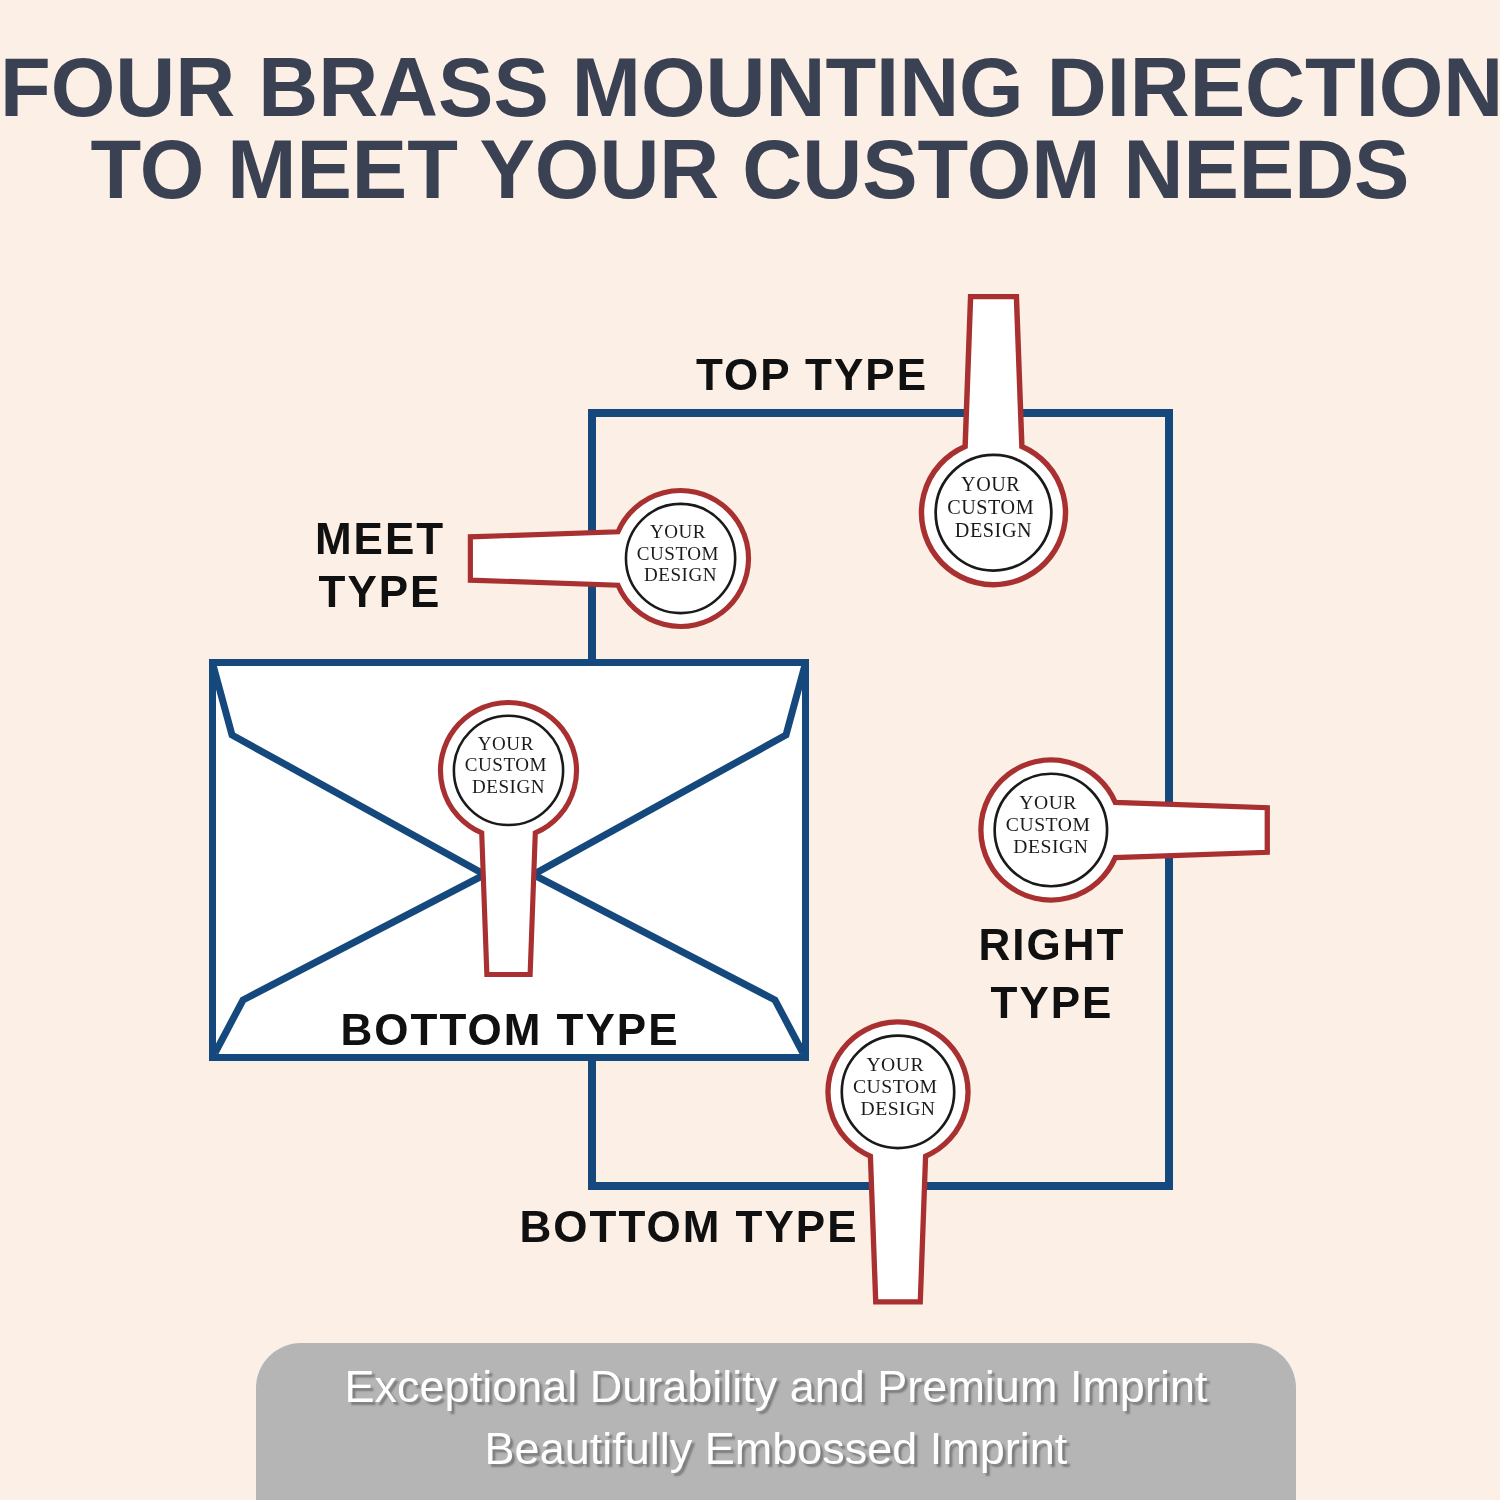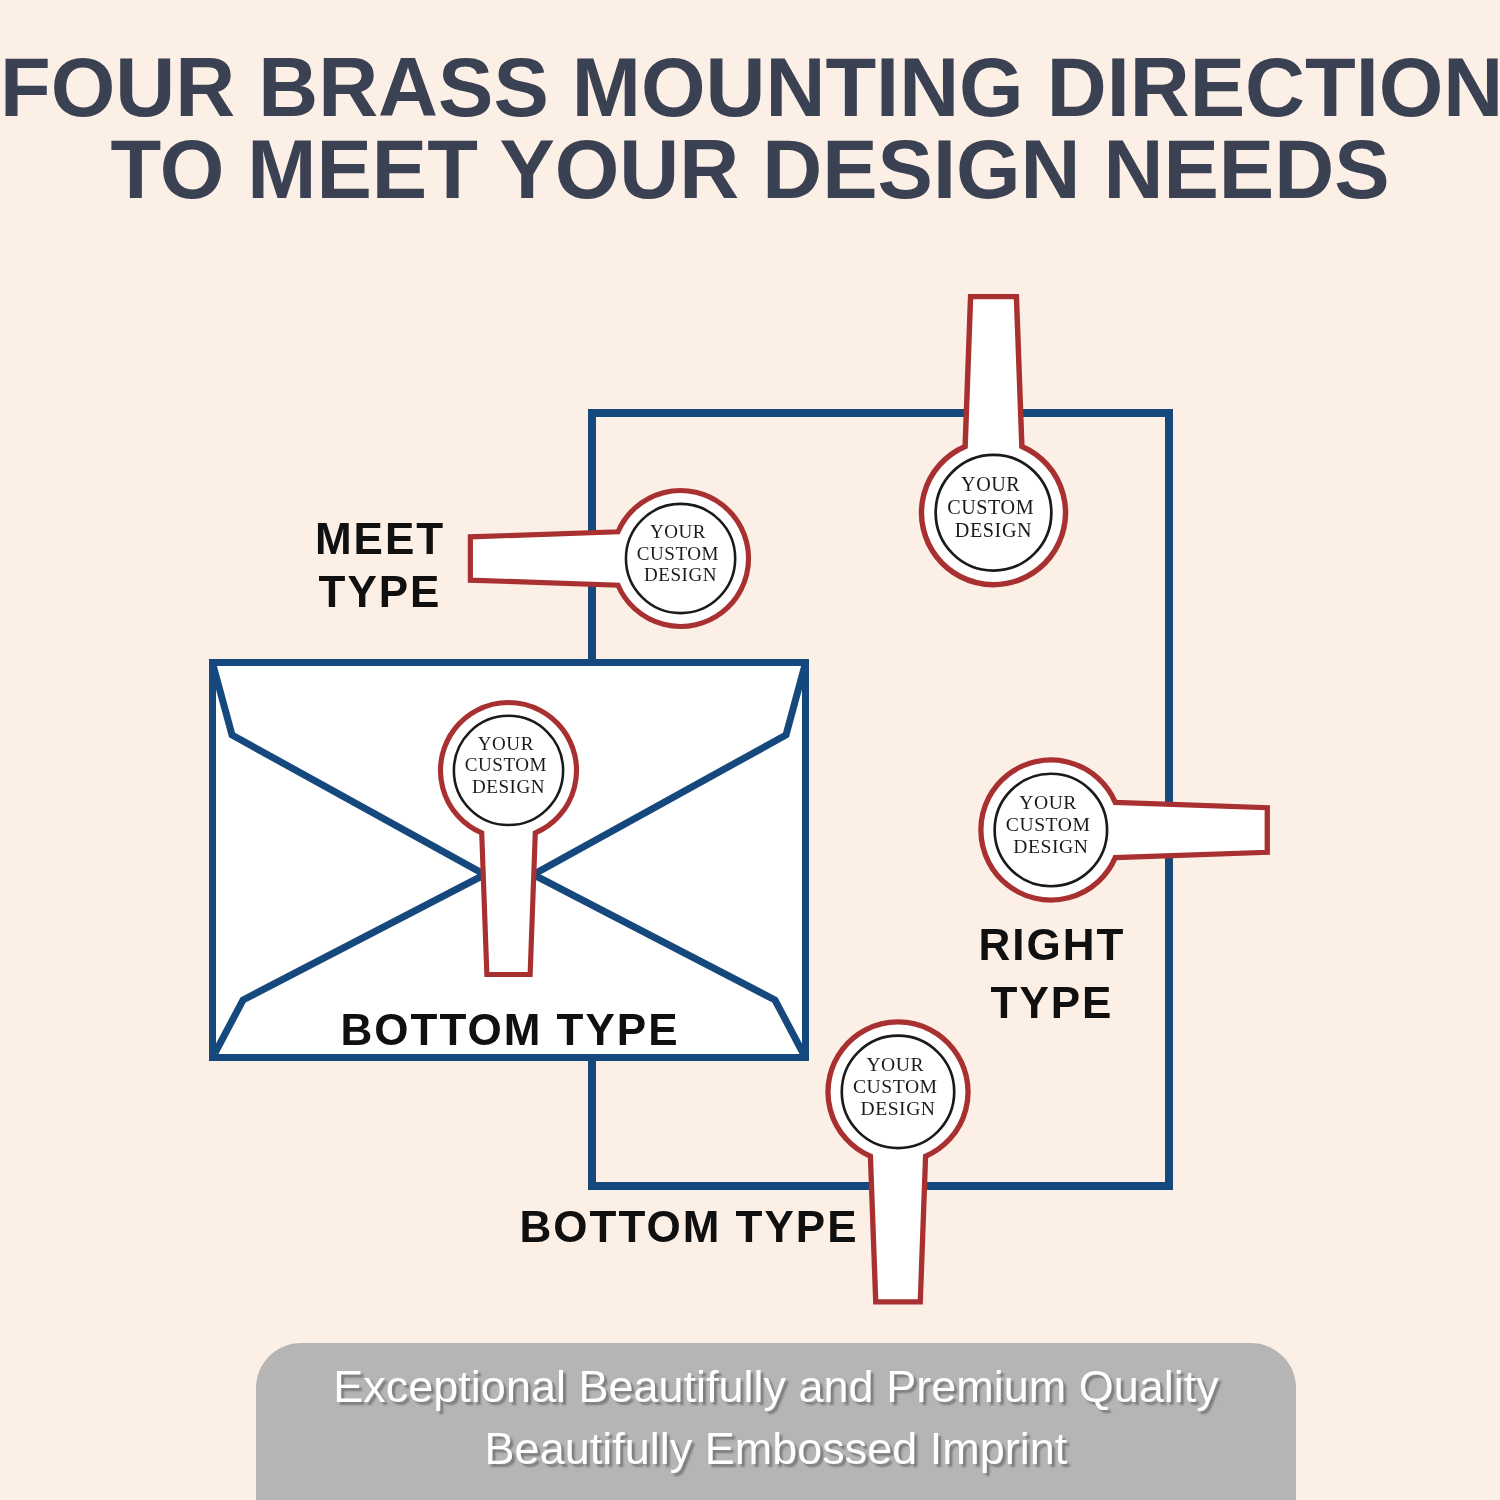--- a/index.html
+++ b/index.html
@@ -92,21 +92,21 @@
   }
   .env-line{ fill:none; stroke:#15497d; stroke-width:7; stroke-linejoin:miter; }
 </style>
 </head>
 <body>
 
 <div id="canvas">
 
   <div id="title" class="abs">
     <div>FOUR BRASS MOUNTING DIRECTIONS</div>
-    <div>TO MEET YOUR DESIGN NEEDS</div>
+    <div>TO MEET YOUR CUSTOM NEEDS</div>
   </div>
 
   <div id="square" class="abs"></div>
 
   <svg id="envelope" class="abs" width="600" height="402" viewBox="0 0 600 402" xmlns="http://www.w3.org/2000/svg">
     <rect x="3.5" y="3.5" width="593" height="395" fill="#ffffff" stroke="#15497d" stroke-width="7"></rect>
     <path class="env-line" d="M 4 6 L 23 76 L 300 229 L 577 76 L 596 6"></path>
     <path class="env-line" d="M 6 394 L 34 341 L 300 203 L 566 341 L 594 394"></path>
   </svg>
 
@@ -153,33 +153,34 @@
   <svg id="stamp-bottom" class="abs stamp" viewBox="0 0 160 296" xmlns="http://www.w3.org/2000/svg">
     <path class="stamp-outline" d="M 54 140.7 A 66 66 0 1 1 106 140.7 L 101 278 L 59 278 Z"></path>
     <circle class="stamp-inner-circle" cx="80" cy="80" r="53"></circle>
     <text class="stamp-text" x="80" y="60">
       <tspan x="80">YOUR</tspan>
       <tspan x="80" dy="21">CUSTOM</tspan>
       <tspan x="80" dy="21">DESIGN</tspan>
     </text>
   </svg>
 
+  <div id="label-top" class="abs dir-label">TOP TYPE</div>
 
   <div id="label-left" class="abs dir-label">
     <div>MEET</div>
     <div>TYPE</div>
   </div>
 
   <div id="label-right" class="abs dir-label">
     <div>RIGHT</div>
     <div>TYPE</div>
   </div>
 
   <div id="label-bottom-envelope" class="abs dir-label">BOTTOM TYPE</div>
 
   <div id="label-bottom-outer" class="abs dir-label">BOTTOM TYPE</div>
 
   <div id="banner" class="abs">
-    <div class="banner-line">Exceptional Beautifully and Premium Quality</div>
+    <div class="banner-line">Exceptional Durability and Premium Imprint</div>
     <div class="banner-line">Beautifully Embossed Imprint</div>
   </div>
 
 </div>
 
 </body></html>

